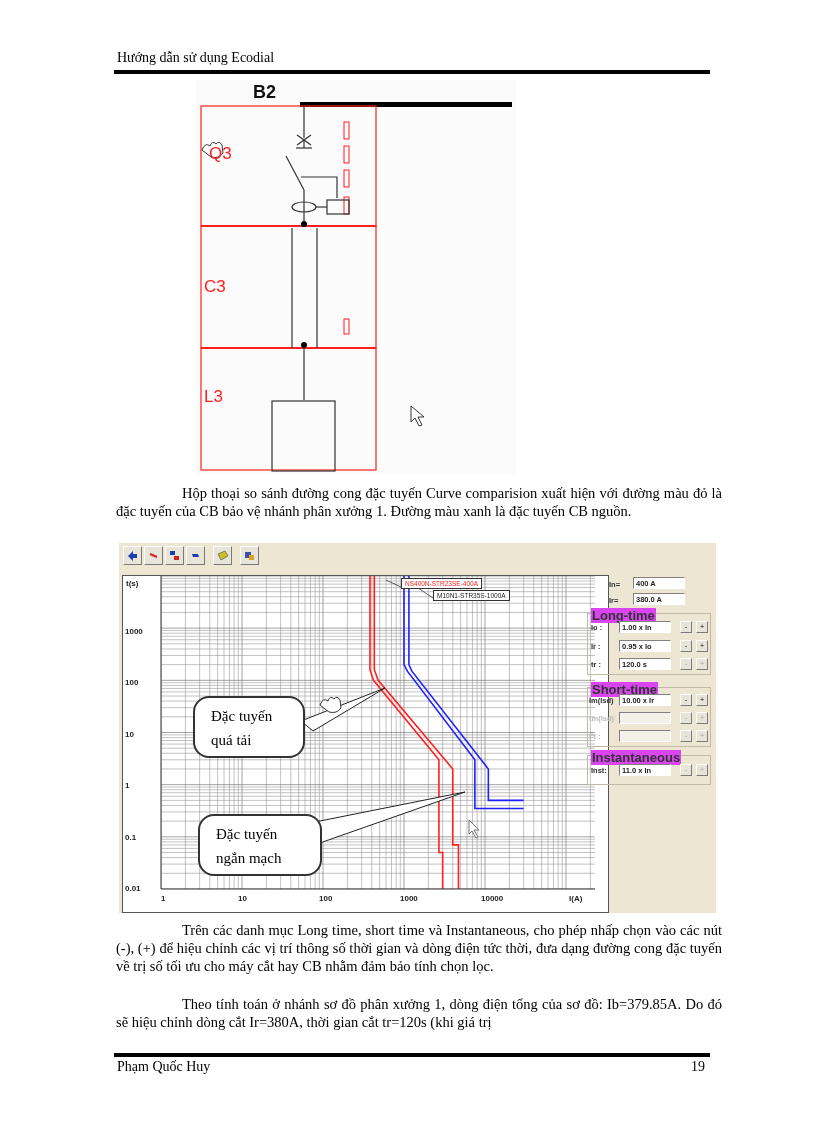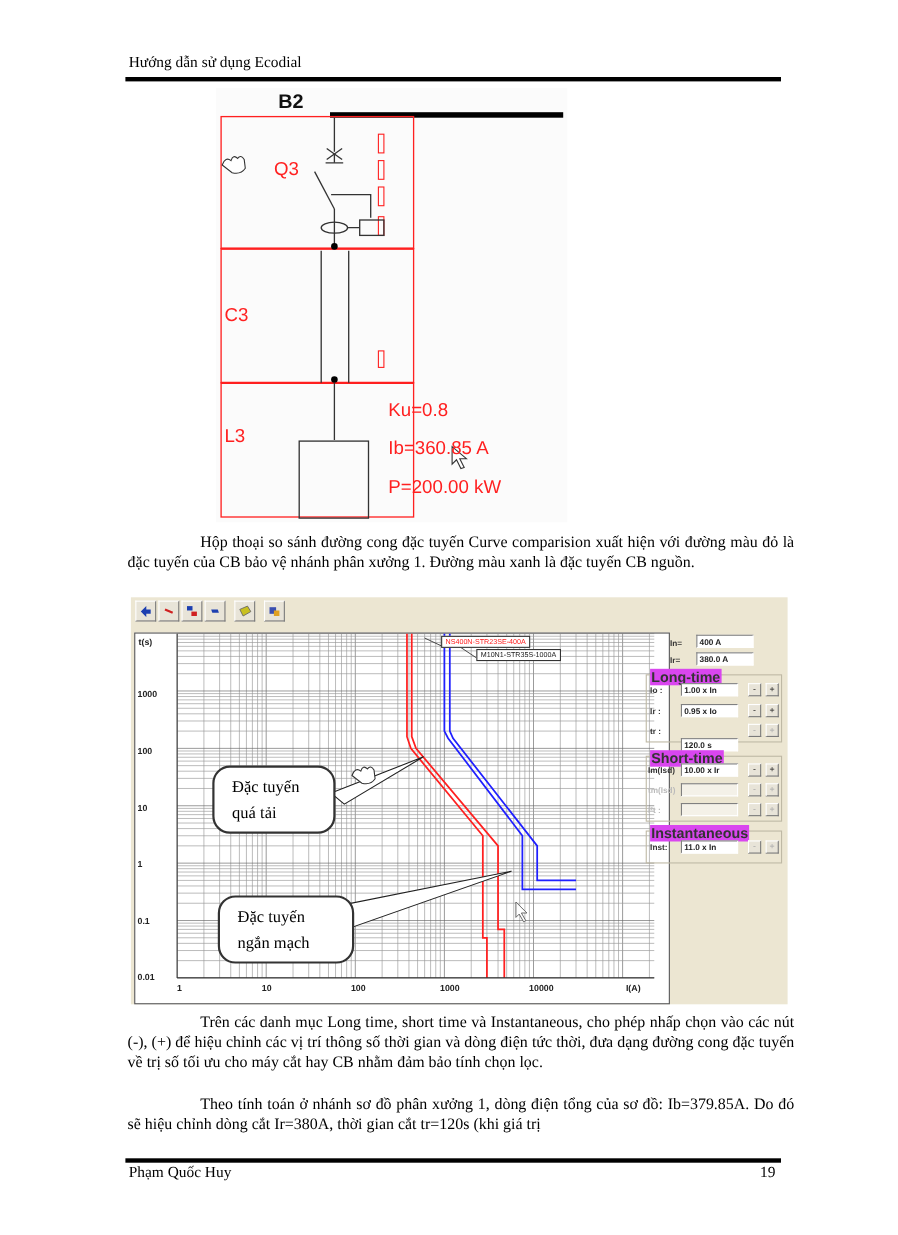--- a/index.html
+++ b/index.html
@@ -78,28 +78,23 @@
     <circle cx="108" cy="265" r="3" fill="#000"></circle>
 
     <line x1="108" y1="268" x2="108" y2="320" stroke="#333" stroke-width="1.2"></line>
     <rect x="76" y="321" width="63" height="70" fill="none" stroke="#333" stroke-width="1.2"></rect>
 
     <path d="M6 70 q3 -8 8 -4 q2 -6 6 -2 q3 -4 6 1 l1 8 q-4 6 -12 4 z" fill="#fff" stroke="#333" stroke-width="1"></path>
 
     <path d="M215 326 l0 16 l4 -4 l4 8 l3 -1 l-4 -8 l6 0 z" fill="#fff" stroke="#333" stroke-width="1"></path>
   </svg>
   <span class="b2" style="left:57px;top:2px;">B2</span>
-  <span class="schem-label" style="left:13px;top:64px;margin-left:40px;">Q3</span>
+  <span class="schem-label" style="left:13px;top:64px;">Q3</span>
   <span class="schem-label" style="left:8px;top:197px;">C3</span>
   <span class="schem-label" style="left:8px;top:307px;">L3</span>
-  <div class="schem-label" style="left:157px;top:275px;line-height:35px;">
-    <div>Ku=0.8</div>
-    <div>Ib=360.85 A</div>
-    <div>P=200.00 kW</div>
-  </div>
 </div>
 
 <div class="abs para indent" style="top:484px;">Hộp thoại so sánh đường cong đặc tuyến Curve comparision xuất hiện với đường màu đỏ là đặc tuyến của CB bảo vệ nhánh phân xưởng 1. Đường màu xanh là đặc tuyến CB nguồn.</div>
 
 <div class="abs dialog">
   <div class="toolbar">
     <div class="tbtn">
       <svg width="11" height="11">
           <path d="M1 6 L6 1 L6 4 L10 4 L10 8 L6 8 L6 11 Z" fill="#1d3fb0"></path>
         </svg>
@@ -317,21 +312,21 @@
     <span class="gtitle" style="left:10px;top:37px;">Long-time</span>
     <span class="plabel" style="left:10px;top:52px;">Io :</span>
     <div class="pfield" style="left:38px;top:50px;width:52px;">1.00 x In</div>
     <div class="pbtn" style="left:99px;top:50px;">-</div>
     <div class="pbtn" style="left:115px;top:50px;">+</div>
     <span class="plabel" style="left:10px;top:71px;">Ir :</span>
     <div class="pfield" style="left:38px;top:69px;width:52px;">0.95 x Io</div>
     <div class="pbtn" style="left:99px;top:69px;">-</div>
     <div class="pbtn" style="left:115px;top:69px;">+</div>
     <span class="plabel" style="left:10px;top:89px;">tr :</span>
-    <div class="pfield" style="left:38px;top:100px;width:52px;">120.0 s</div>
+    <div class="pfield" style="left:38px;top:87px;width:52px;">120.0 s</div>
     <div class="pbtn disabled" style="left:99px;top:87px;">-</div>
     <div class="pbtn disabled" style="left:115px;top:87px;">+</div>
 
     <div class="group" style="left:6px;top:116px;width:124px;height:60px;"></div>
     <span class="gtitle" style="left:10px;top:111px;">Short-time</span>
     <span class="plabel" style="left:8px;top:125px;">Im(Isd)</span>
     <div class="pfield" style="left:38px;top:123px;width:52px;">10.00 x Ir</div>
     <div class="pbtn" style="left:99px;top:123px;">-</div>
     <div class="pbtn" style="left:115px;top:123px;">+</div>
     <span class="plabel" style="left:8px;top:143px;color:#bbb;">tm(Isd)</span>

